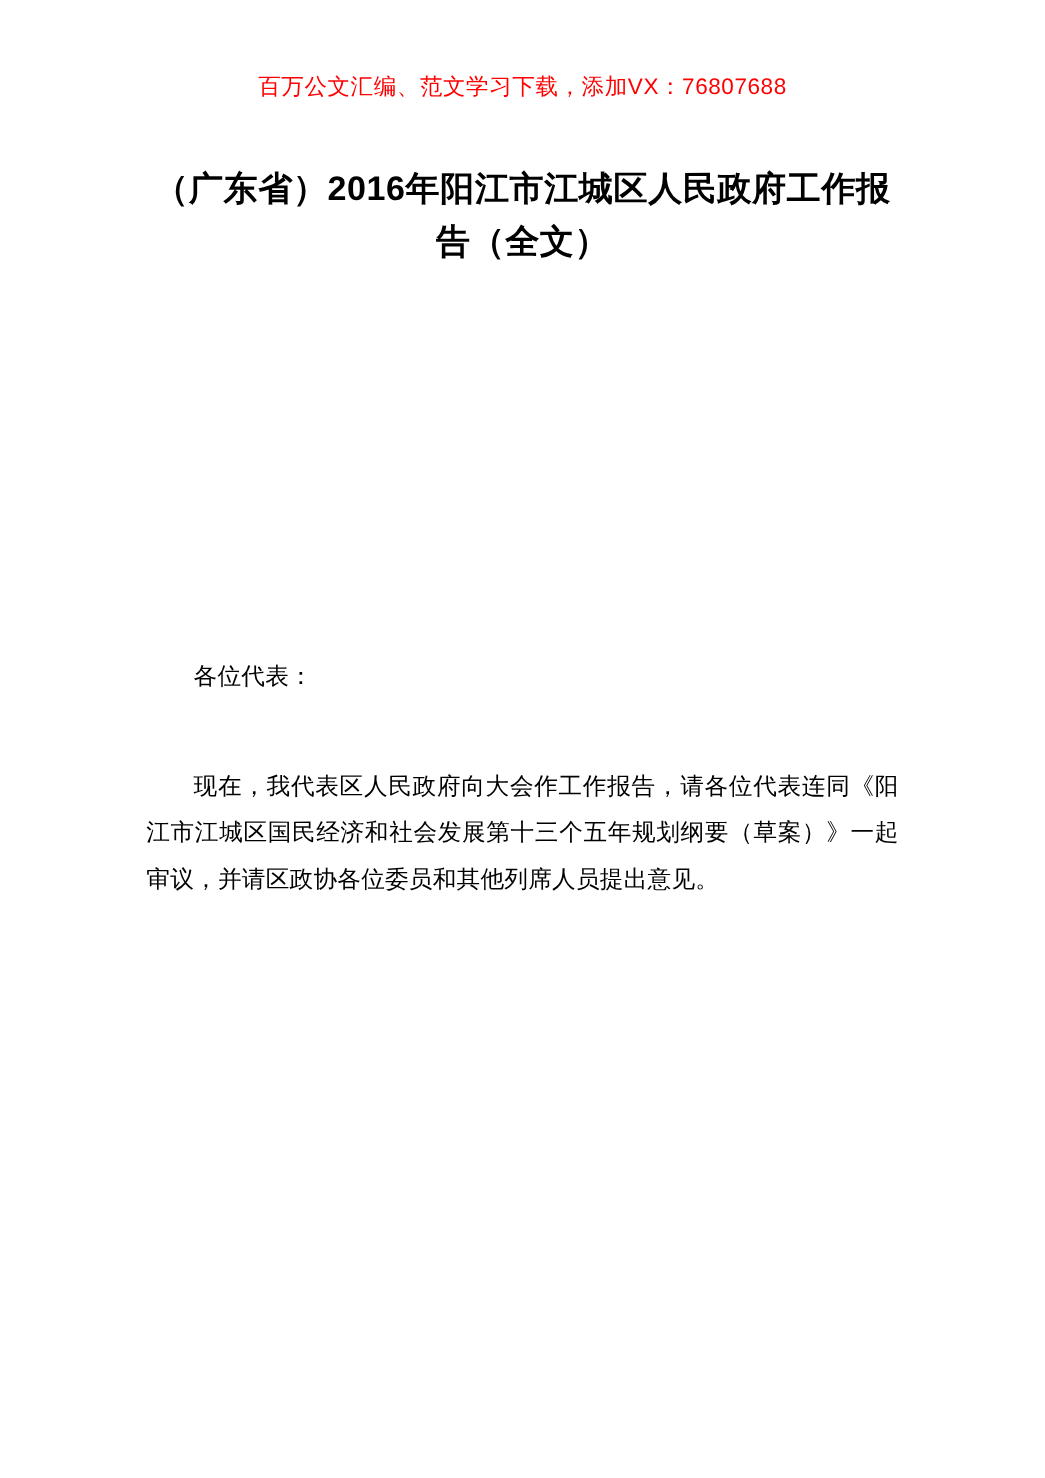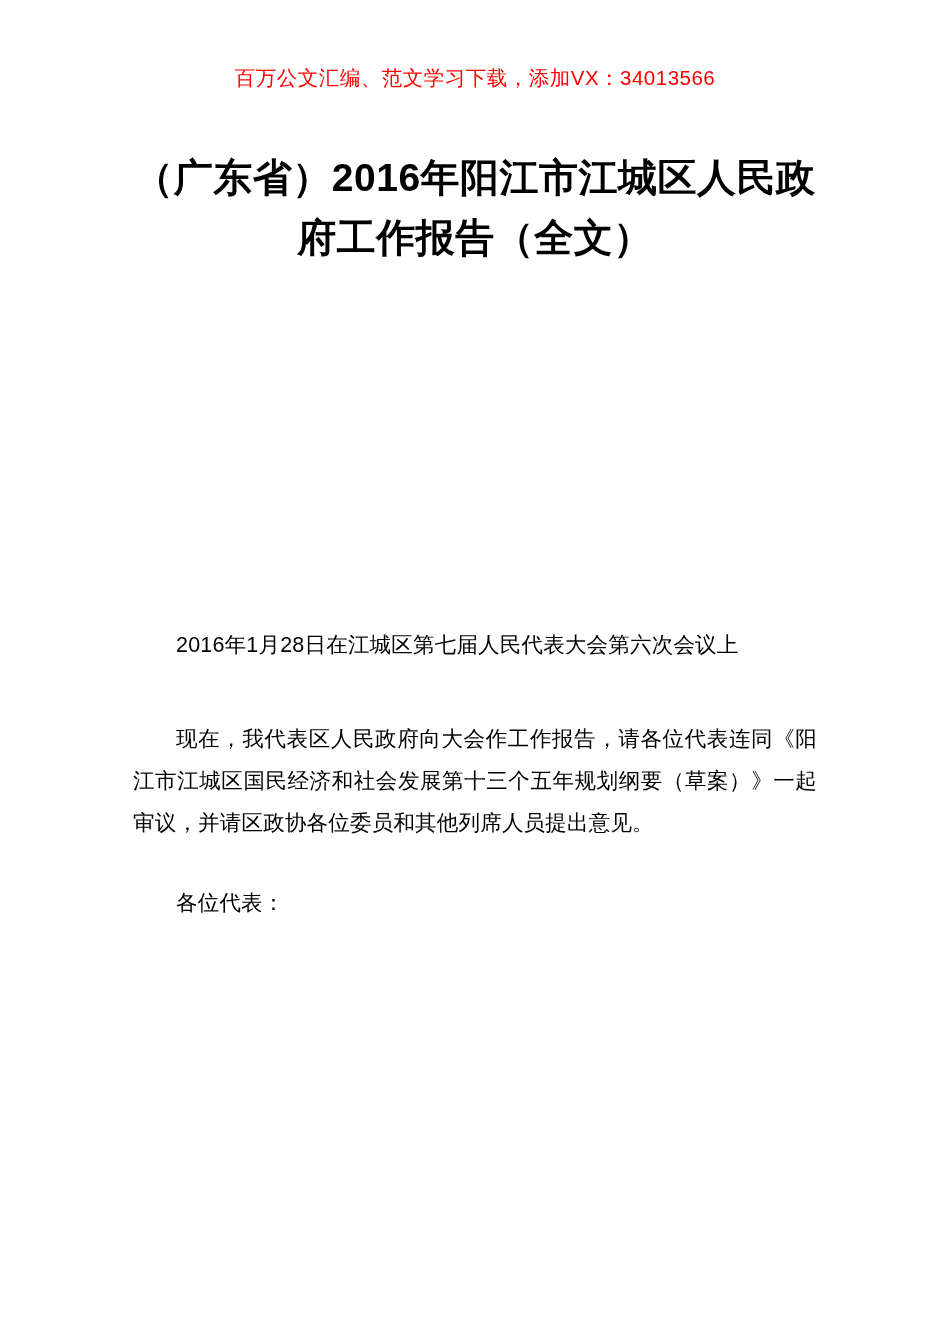--- a/index.html
+++ b/index.html
@@ -26,21 +26,21 @@
     text-align: center;
     color: #ff0000;
     font-size: 20.5px;
     letter-spacing: 0.5px;
     white-space: nowrap;
     font-family: "Liberation Sans", sans-serif;
   }
   .doc-title {
     margin-top: 56px;
     text-align: center;
-    font-size: 39px;
+    font-size: 31px;
     font-weight: bold;
     line-height: 1.55;
     letter-spacing: 0.5px;
   }
   .spacer-block {
     height: 330px;
   }
   .body-par {
     font-size: 21.5px;
     line-height: 1.95;
@@ -53,26 +53,25 @@
     text-indent: 2em;
   }
   .gap-lg { margin-bottom: 52px; }
   .gap-xl { margin-bottom: 58px; }
 </style>
 </head>
 <body>
 
 <div class="page">
 
-  <div class="watermark">百万公文汇编、范文学习下载，添加VX：34013566</div>
+  <div class="watermark">百万公文汇编、范文学习下载，添加VX：76807688</div>
 
   <h1 class="doc-title">（广东省）2016年阳江市江城区人民政府工作报告（全文）</h1>
 
   <div class="spacer-block"></div>
 
-  <p class="body-par indent gap-lg">2016年1月28日在江城区第七届人民代表大会第六次会议上</p>
 
 
+  <p class="body-par indent gap-xl">各位代表：</p>
+
   <p class="body-par indent">现在，我代表区人民政府向大会作工作报告，请各位代表连同《阳江市江城区国民经济和社会发展第十三个五年规划纲要（草案）》一起审议，并请区政协各位委员和其他列席人员提出意见。</p>
-
-  <p class="body-par indent gap-xl">各位代表：</p>
 
 </div>
 
 </body></html>

